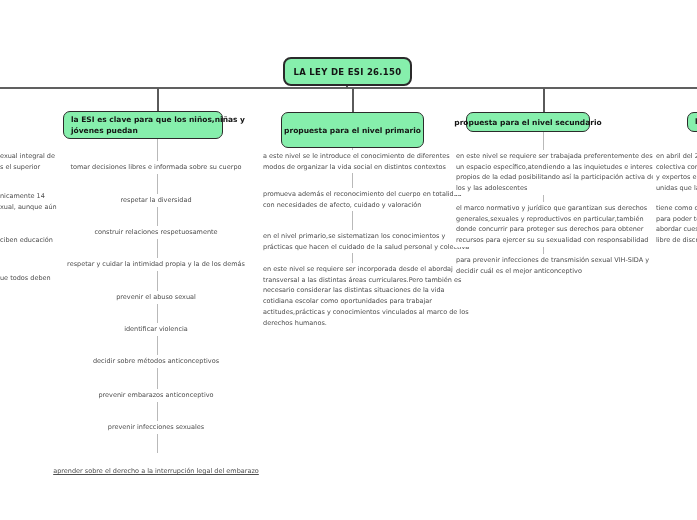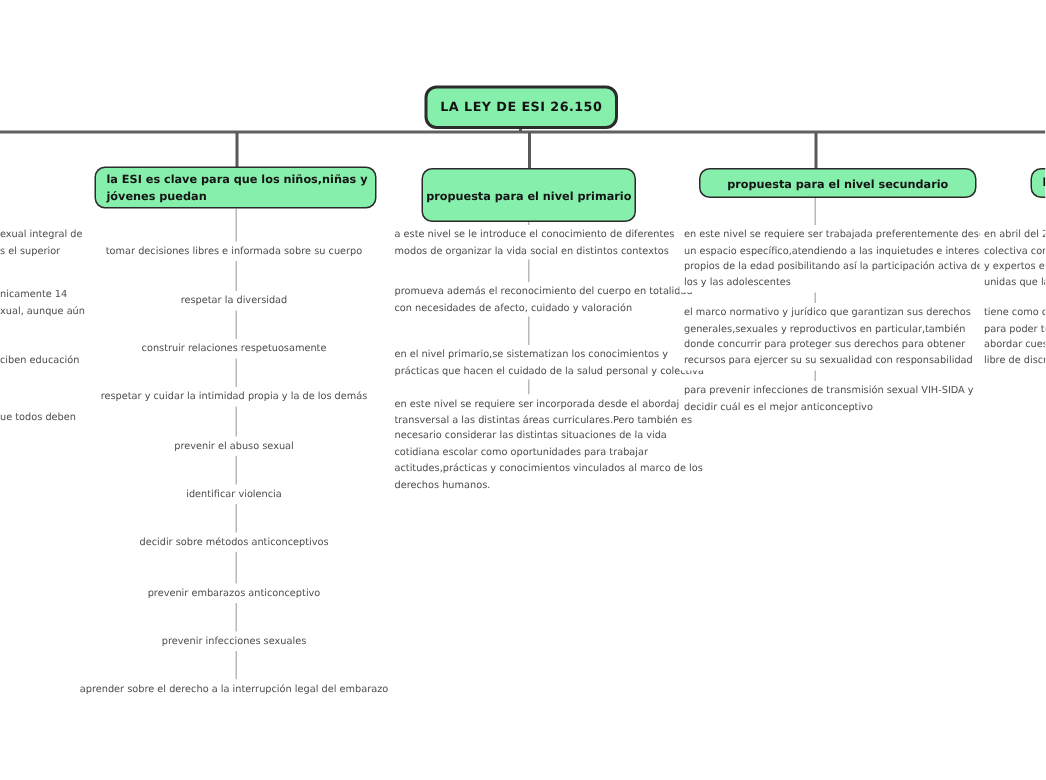--- a/index.html
+++ b/index.html
@@ -17,23 +17,23 @@
   .nodebox{
     position:absolute;background:#86efac;border:1.5px solid #2b2b2b;
     border-radius:7px;box-sizing:border-box;
     font-weight:bold;color:#141414;
   }
   .titlebox{
     left:283px;top:57px;width:129px;height:29px;border-width:2px;border-radius:8px;
     display:flex;align-items:center;justify-content:center;
     font-size:8.5px;letter-spacing:.3px;white-space:nowrap;
   }
-  .hdr-clave{left:63px;top:111px;width:188px;height:28px;padding:3px 7px;font-size:7.5px;line-height:10.5px;white-space:pre;}
+  .hdr-clave{left:63px;top:111px;width:160px;height:28px;padding:3px 7px;font-size:7.5px;line-height:10.5px;white-space:pre;}
   .hdr-primario{left:281px;top:112px;width:143px;height:36px;display:flex;align-items:center;justify-content:center;font-size:7.5px;white-space:nowrap;}
-  .hdr-secundario{left:466px;top:112px;width:185px;height:20px;display:flex;align-items:center;justify-content:center;font-size:7.5px;white-space:nowrap;}
+  .hdr-secundario{left:466px;top:112px;width:124px;height:20px;display:flex;align-items:center;justify-content:center;font-size:7.5px;white-space:nowrap;}
   .hdr-rightcut{left:687px;top:112px;width:72px;height:20px;padding:4px 0 0 7px;font-size:7.5px;}
   
   .leaf{
     position:absolute;background:#ffffff;color:#4d4d4d;
     font-size:6.5px;line-height:10.7px;white-space:pre;padding:1px 3px;
   }
   .c2{left:156px;transform:translateX(-50%);white-space:nowrap;}
   .c3{left:260px;}
   .c4{left:453px;}
   .cut-left{left:-3px;}
@@ -71,21 +71,21 @@
 
   <div class="leaf c2" style="top:161px;">tomar decisiones libres e informada sobre su cuerpo</div>
   <div class="leaf c2" style="top:194px;">respetar la diversidad</div>
   <div class="leaf c2" style="top:226px;">construir relaciones respetuosamente</div>
   <div class="leaf c2" style="top:258px;">respetar y cuidar la intimidad propia y la de los demás</div>
   <div class="leaf c2" style="top:291px;">prevenir el abuso sexual</div>
   <div class="leaf c2" style="top:323px;">identificar violencia</div>
   <div class="leaf c2" style="top:355px;">decidir sobre métodos anticonceptivos</div>
   <div class="leaf c2" style="top:389px;">prevenir embarazos anticonceptivo</div>
   <div class="leaf c2" style="top:421px;">prevenir infecciones sexuales</div>
-  <div class="leaf c2" style="top:453px;">aprender sobre el derecho a la interrupción legal del embarazo</div>
+  <div class="leaf c2" style="top:465px;text-decoration:underline;">aprender sobre el derecho a la interrupción legal del embarazo</div>
 
   <div class="leaf c3" style="top:150px;">a este nivel se le introduce el conocimiento de diferentes
 modos de organizar la vida social en distintos contextos</div>
   <div class="leaf c3" style="top:188px;">promueva además el reconocimiento del cuerpo en totalidad
 con necesidades de afecto, cuidado y valoración</div>
   <div class="leaf c3" style="top:230px;">en el nivel primario,se sistematizan los conocimientos y
 prácticas que hacen el cuidado de la salud personal y colectiva</div>
   <div class="leaf c3" style="top:263px;">en este nivel se requiere ser incorporada desde el abordaje
 transversal a las distintas áreas curriculares.Pero también es
 necesario considerar las distintas situaciones de la vida

